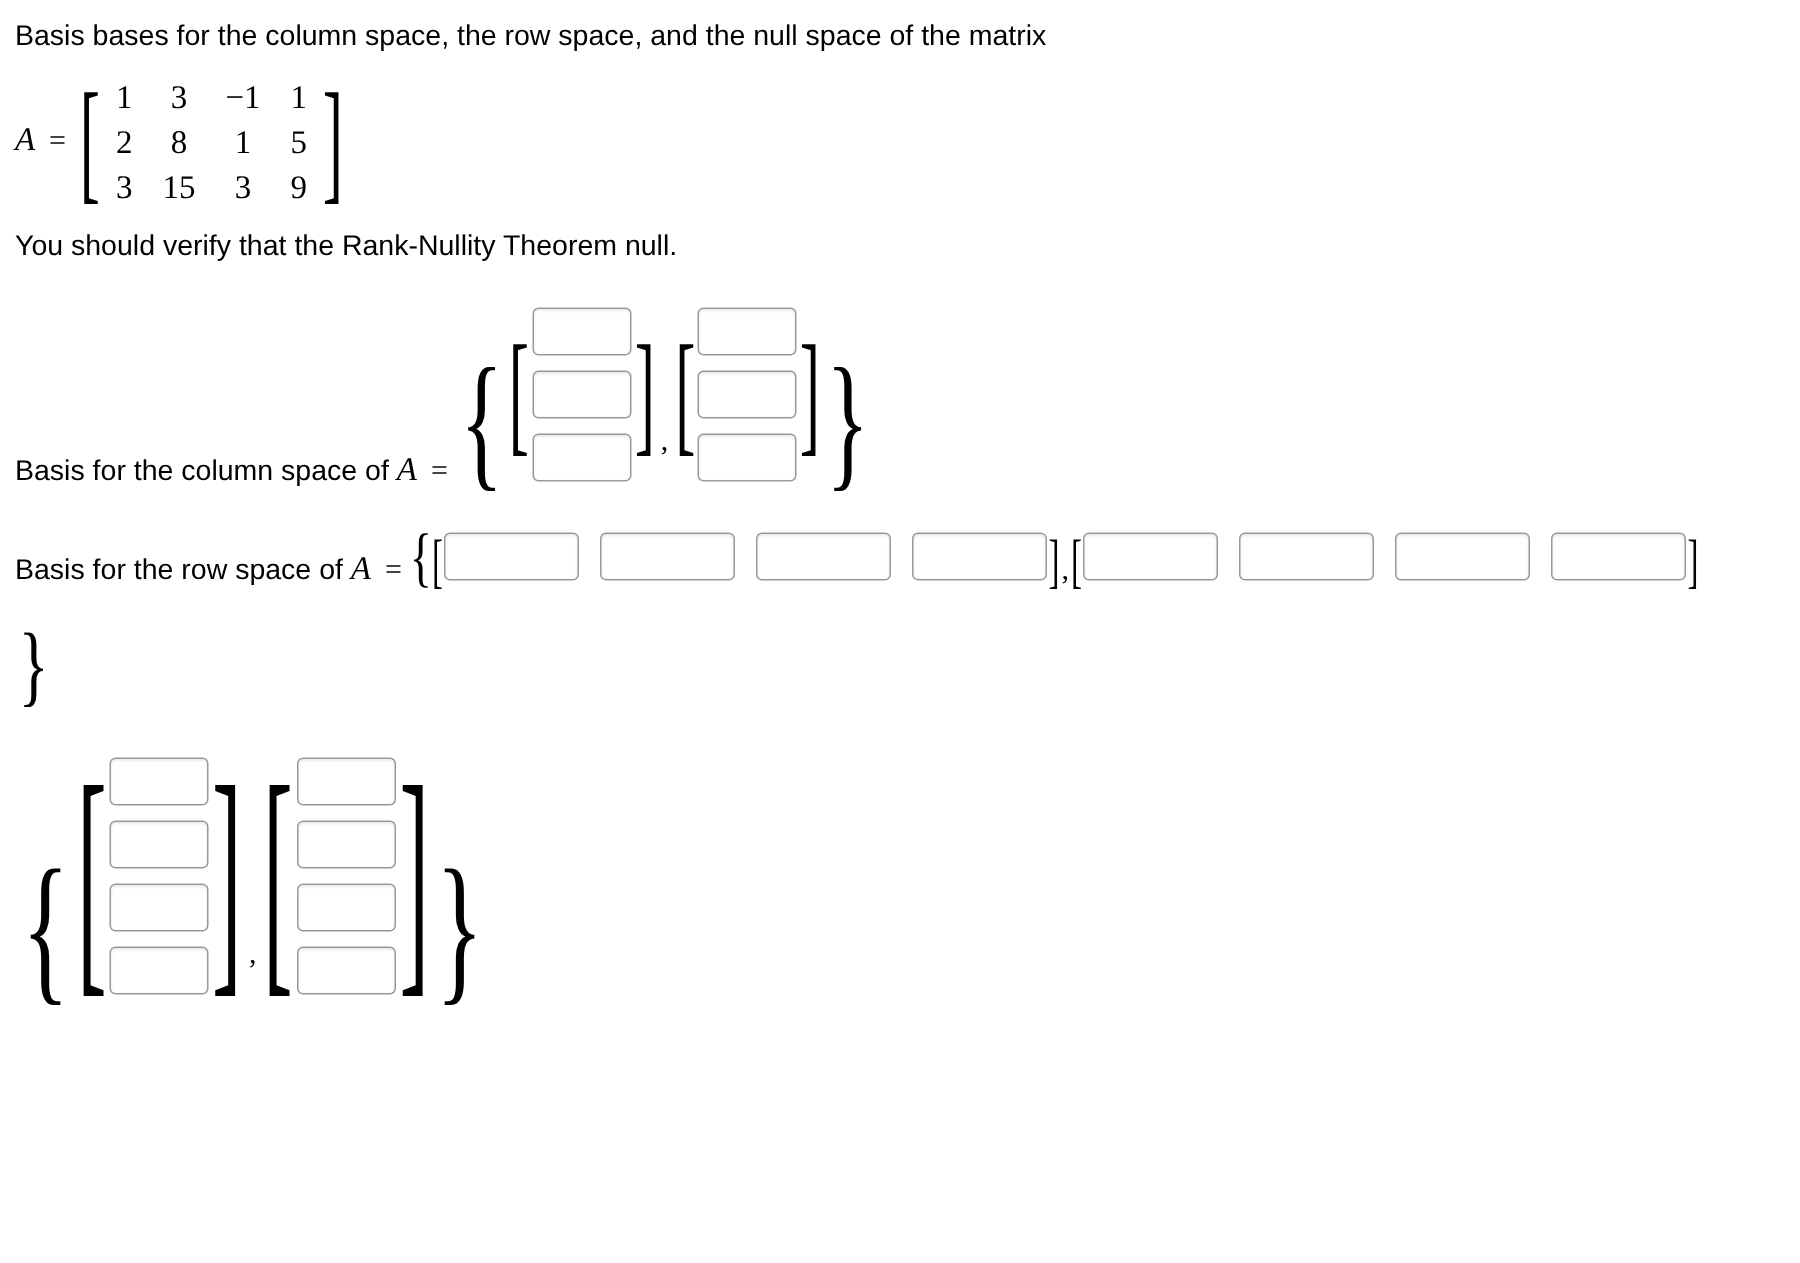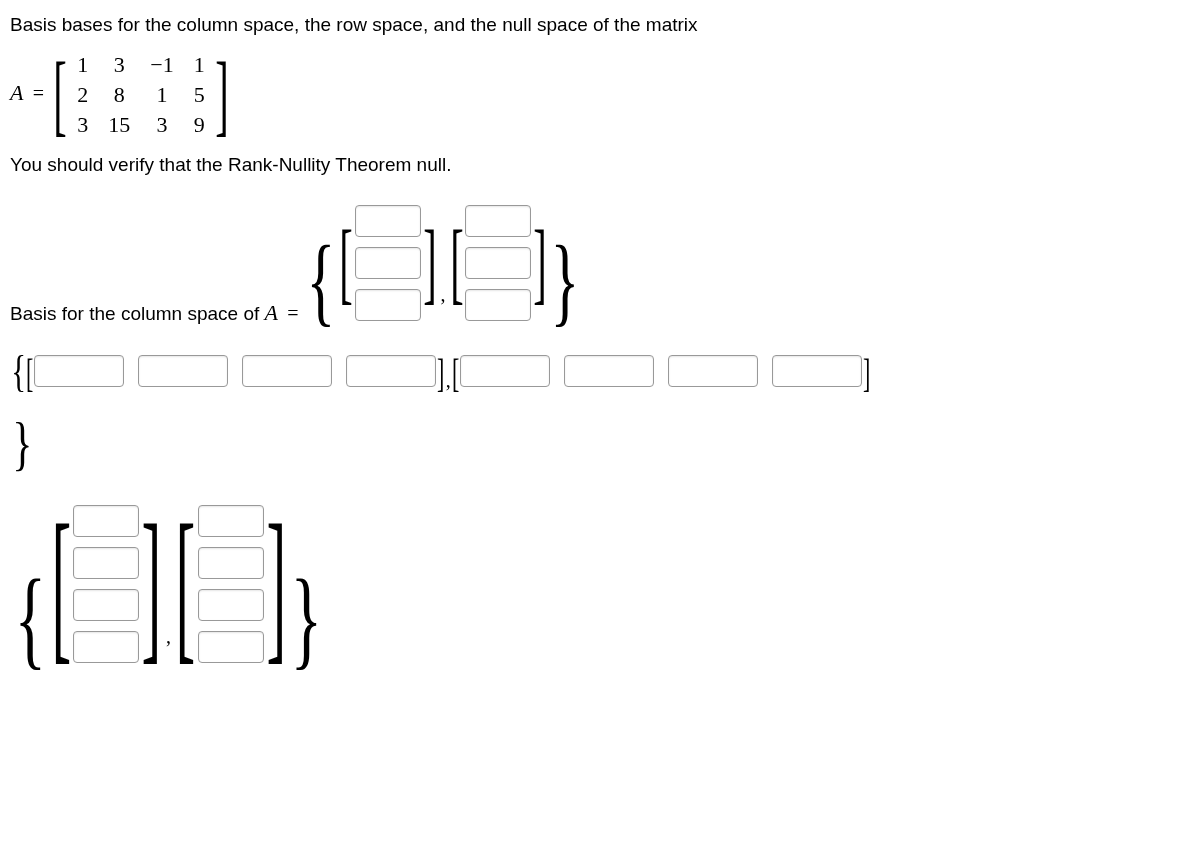--- a/index.html
+++ b/index.html
@@ -115,20 +115,24 @@
       <input class="cell" style="">
       <input class="cell" style="">
     </span>
     <span class="bracket big3">]</span>
   </span>
 
   <span class="bracket brace3">}</span>
 </div>
 
 <div class="answer-row" style="margin-top:10px;">
+  <span class="label">
+    <span>Basis for the row space of </span><span class="mathvar">A</span>
+    <span class="matheq">=</span>
+  </span>
   <span class="bracket brace-row">{</span>
 
   <span class="bracket brkt-row">[</span>
   <span class="rowvec-inputs">
     <input class="cell cell-wide" style="">
     <input class="cell cell-wide" style="">
     <input class="cell cell-wide" style="">
     <input class="cell cell-wide" style="">
   </span>
   <span class="bracket brkt-row">]</span>

